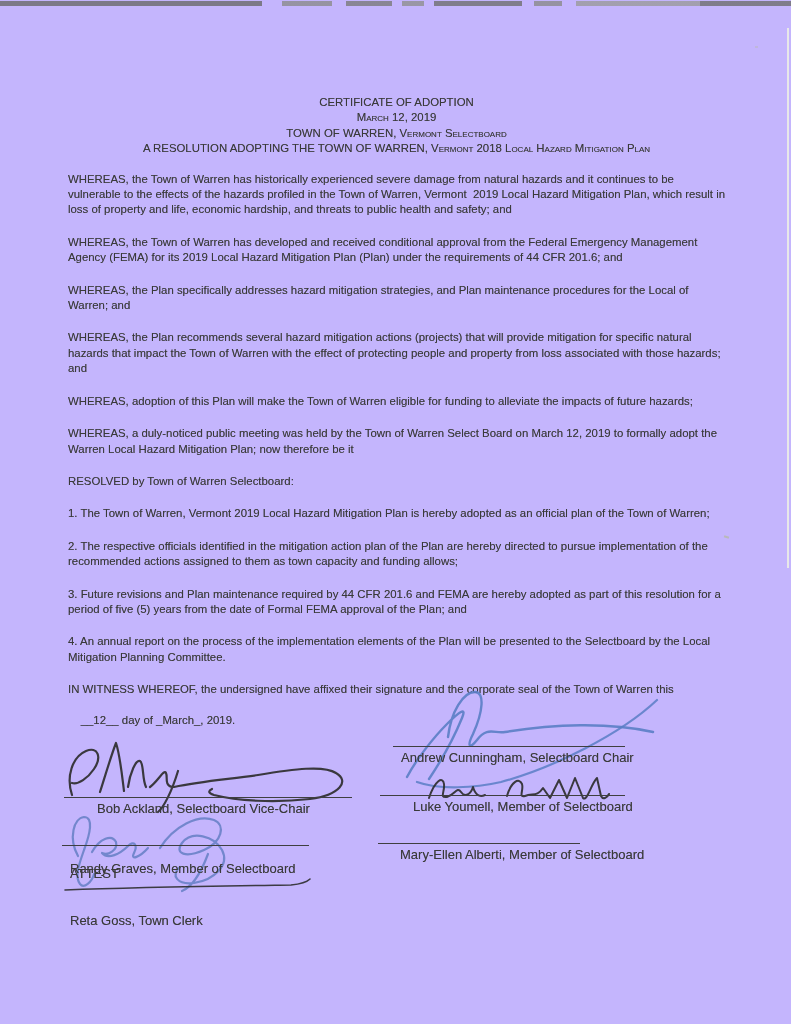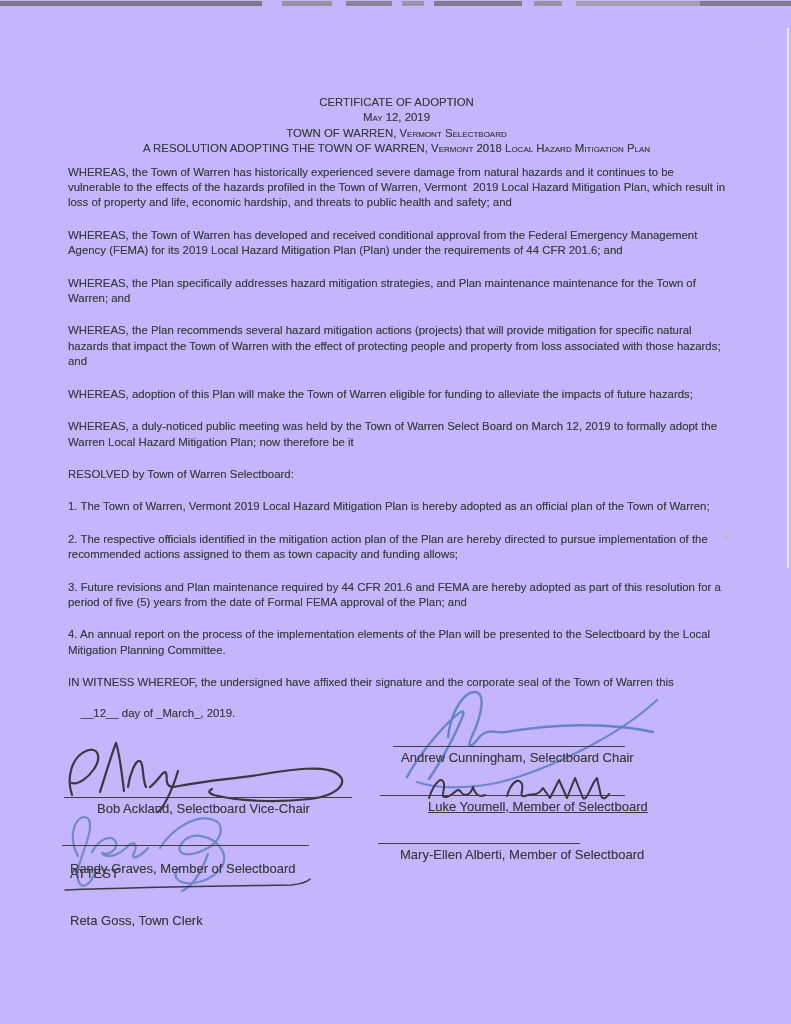--- a/index.html
+++ b/index.html
@@ -27,21 +27,21 @@
   .speck{position:absolute;background:#b9b9b9;}
 
   #content{
     position:absolute;left:68px;top:95px;width:657px;
     font-size:11.4px;line-height:15.4px;
     text-shadow:0 0 .4px rgba(70,70,70,.55);
   }
   .hdr{text-align:center;}
   .sc{font-variant:small-caps;}
   .para{margin:0 0 17px 0;white-space:pre-wrap;}
-  .para:first-of-type{margin-top:8px;}
+  .para:first-of-type{margin-top:15px;}
   #witness{margin-bottom:0;}
 
   
   #sigs{position:absolute;left:68px;top:738px;width:660px;height:182px;
         font-size:13px;line-height:14px;text-shadow:0 0 .4px rgba(70,70,70,.55);}
   .sigline{position:absolute;border-bottom:1.4px solid #3f3f3f;height:0;}
   .siglabel{position:absolute;white-space:nowrap;}
   .sig-svg{position:absolute;overflow:visible;}
   .sig-svg path{fill:none;stroke-linecap:round;stroke-linejoin:round;}
 </style>
@@ -50,27 +50,27 @@
 
 <div id="page">
 
   <div id="scan-strip"></div>
   <div id="scan-edge"></div>
   <div class="speck" style="left:724px;top:536px;width:5px;height:2px;transform:rotate(18deg);"></div>
   <div class="speck" style="left:755px;top:46px;width:3px;height:2px;opacity:.5;"></div>
 
   <div id="content">
     <div class="hdr">CERTIFICATE OF ADOPTION</div>
-    <div class="hdr sc">May 12, 2019</div>
+    <div class="hdr sc">March 12, 2019</div>
     <div class="hdr sc">TOWN OF WARREN, Vermont Selectboard</div>
     <div class="hdr sc">A RESOLUTION ADOPTING THE TOWN OF WARREN, Vermont 2018 Local Hazard Mitigation Plan</div>
 
     <p class="para">WHEREAS, the Town of Warren has historically experienced severe damage from natural hazards and it continues to be vulnerable to the effects of the hazards profiled in the Town of Warren, Vermont  2019 Local Hazard Mitigation Plan, which result in loss of property and life, economic hardship, and threats to public health and safety; and</p>
     <p class="para">WHEREAS, the Town of Warren has developed and received conditional approval from the Federal Emergency Management Agency (FEMA) for its 2019 Local Hazard Mitigation Plan (Plan) under the requirements of 44 CFR 201.6; and</p>
-    <p class="para">WHEREAS, the Plan specifically addresses hazard mitigation strategies, and Plan maintenance maintenance for the Town of Warren; and</p>
+    <p class="para">WHEREAS, the Plan specifically addresses hazard mitigation strategies, and Plan maintenance procedures for the Local of Warren; and</p>
     <p class="para">WHEREAS, the Plan recommends several hazard mitigation actions (projects) that will provide mitigation for specific natural hazards that impact the Town of Warren with the effect of protecting people and property from loss associated with those hazards; and</p>
     <p class="para">WHEREAS, adoption of this Plan will make the Town of Warren eligible for funding to alleviate the impacts of future hazards;</p>
     <p class="para">WHEREAS, a duly-noticed public meeting was held by the Town of Warren Select Board on March 12, 2019 to formally adopt the Warren Local Hazard Mitigation Plan; now therefore be it</p>
 
     <p class="para">RESOLVED by Town of Warren Selectboard:</p>
 
     <p class="para">1. The Town of Warren, Vermont 2019 Local Hazard Mitigation Plan is hereby adopted as an official plan of the Town of Warren;</p>
     <p class="para">2. The respective officials identified in the mitigation action plan of the Plan are hereby directed to pursue implementation of the recommended actions assigned to them as town capacity and funding allows;</p>
     <p class="para">3. Future revisions and Plan maintenance required by 44 CFR 201.6 and FEMA are hereby adopted as part of this resolution for a period of five (5) years from the date of Formal FEMA approval of the Plan; and</p>
     <p class="para">4. An annual report on the process of the implementation elements of the Plan will be presented to the Selectboard by the Local Mitigation Planning Committee.</p>
@@ -99,21 +99,21 @@
            M116,36 C110,56 102,72 96,77" stroke="#2e2e2e"></path>
     </svg>
     <div class="sigline" style="left:-4px;top:59px;width:288px;"></div>
     <div class="siglabel" style="left:2px;top:64px;padding-left:27px;">Bob Ackland, Selectboard Vice-Chair</div>
 
     <svg class="sig-svg" style="left:355px;top:32px;" width="205" height="38" viewBox="0 0 205 38">
       <path stroke-width="2" opacity=".92" d="M6,28 C12,10 20,6 21,14 C22,22 16,28 24,27 C32,25 34,16 38,22 C42,28 48,24 50,17 C52,24 56,28 62,25
            M84,26 C88,12 96,7 99,14 C101,20 95,28 102,26 C110,23 114,27 120,18 L127,28 L136,10 L144,28 L152,8 L160,28 C164,32 168,14 174,8 L178,26 C180,30 184,28 186,24" stroke="#2e2e2e"></path>
     </svg>
     <div class="sigline" style="left:312px;top:57px;width:245px;"></div>
-    <div class="siglabel" style="left:360px;top:62px;text-decoration:underline;">Luke Youmell, Member of Selectboard</div>
+    <div class="siglabel" style="left:345px;top:62px;">Luke Youmell, Member of Selectboard</div>
 
     <svg class="sig-svg" style="left:-6px;top:72px;" width="210" height="84" viewBox="0 0 210 84">
       <path stroke-width="2.2" opacity=".9" d="M16,46 C6,28 12,8 22,7 C32,7 28,24 22,40 C18,52 12,66 18,74 C22,79 30,72 32,64
            M30,42 C38,28 50,24 54,32 C56,40 46,46 40,43 C46,50 58,44 66,36 C72,30 76,35 72,43 C68,51 78,47 86,38
            M98,38 C112,16 136,4 152,10 C164,15 160,32 142,40 C124,48 112,44 120,33 C130,20 152,26 160,40 C168,55 152,70 132,73 C116,75 108,66 118,57
            M146,44 C140,60 132,76 120,81" stroke="#6a82c8"></path>
     </svg>
     <div class="sigline" style="left:-6px;top:107px;width:247px;"></div>
     <div class="siglabel" style="left:2px;top:124px;">Randy Graves, Member of Selectboard</div>
 

